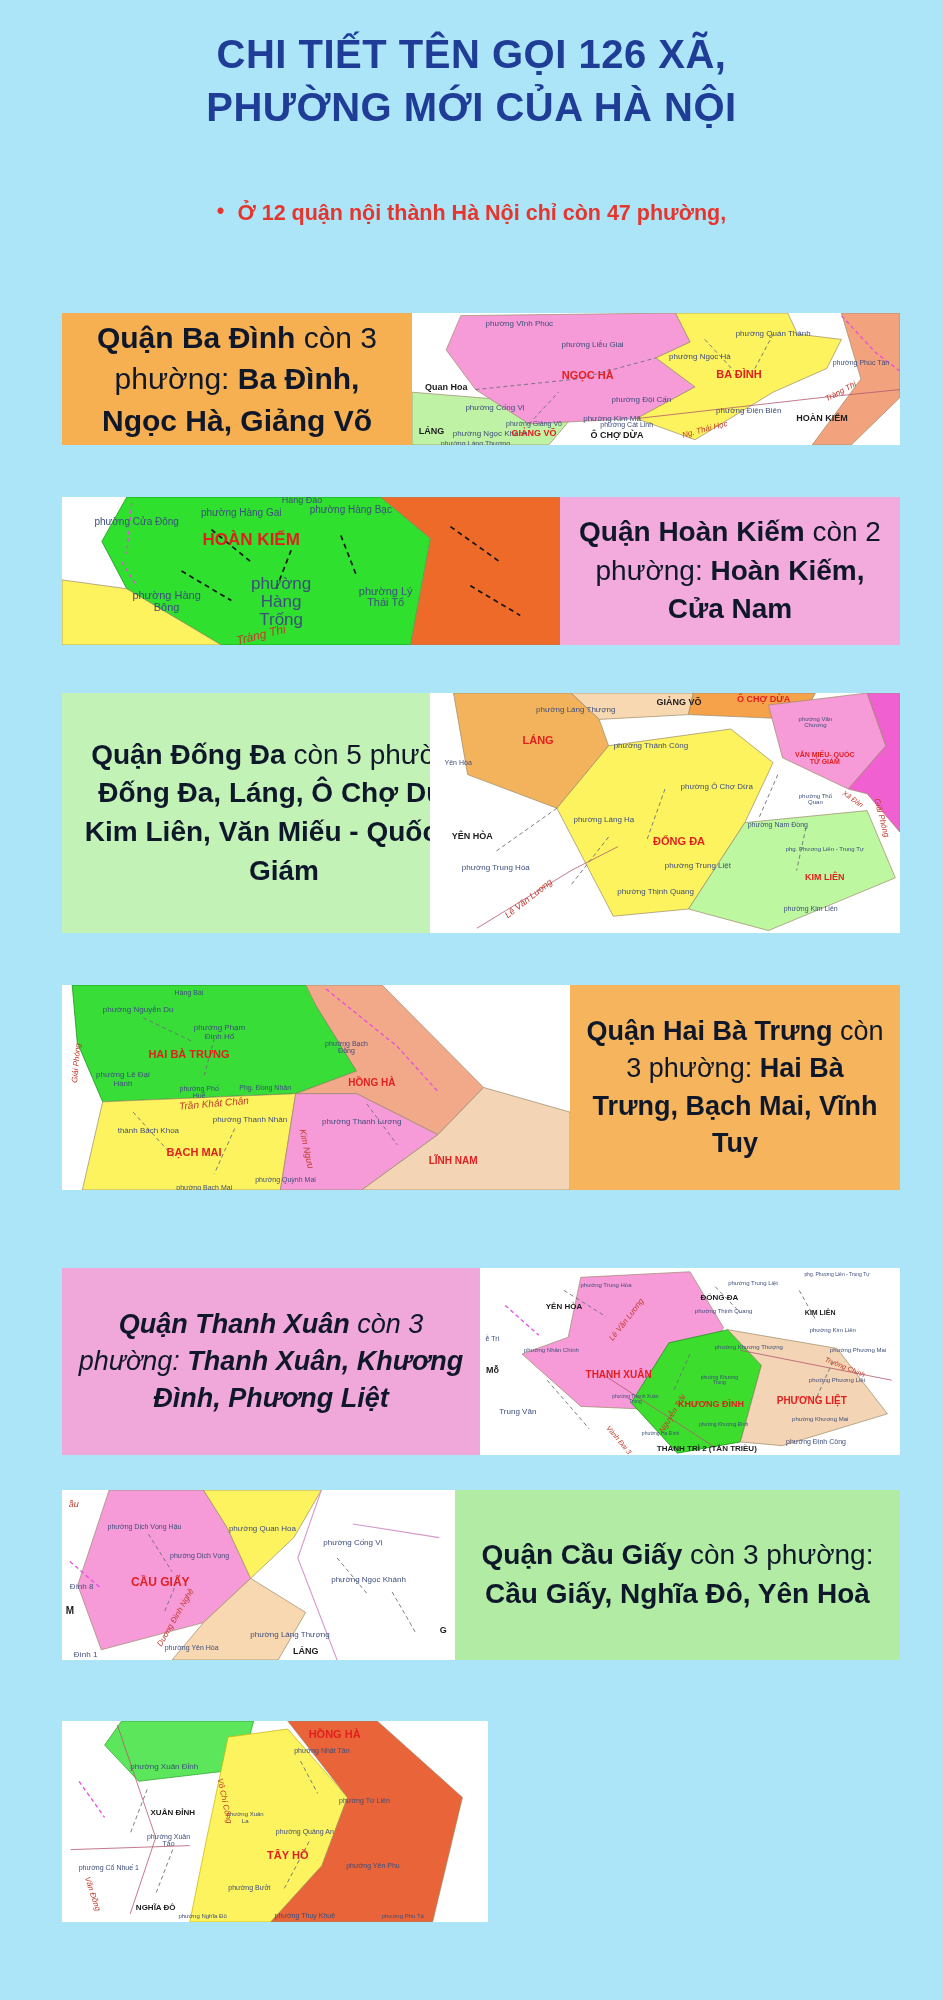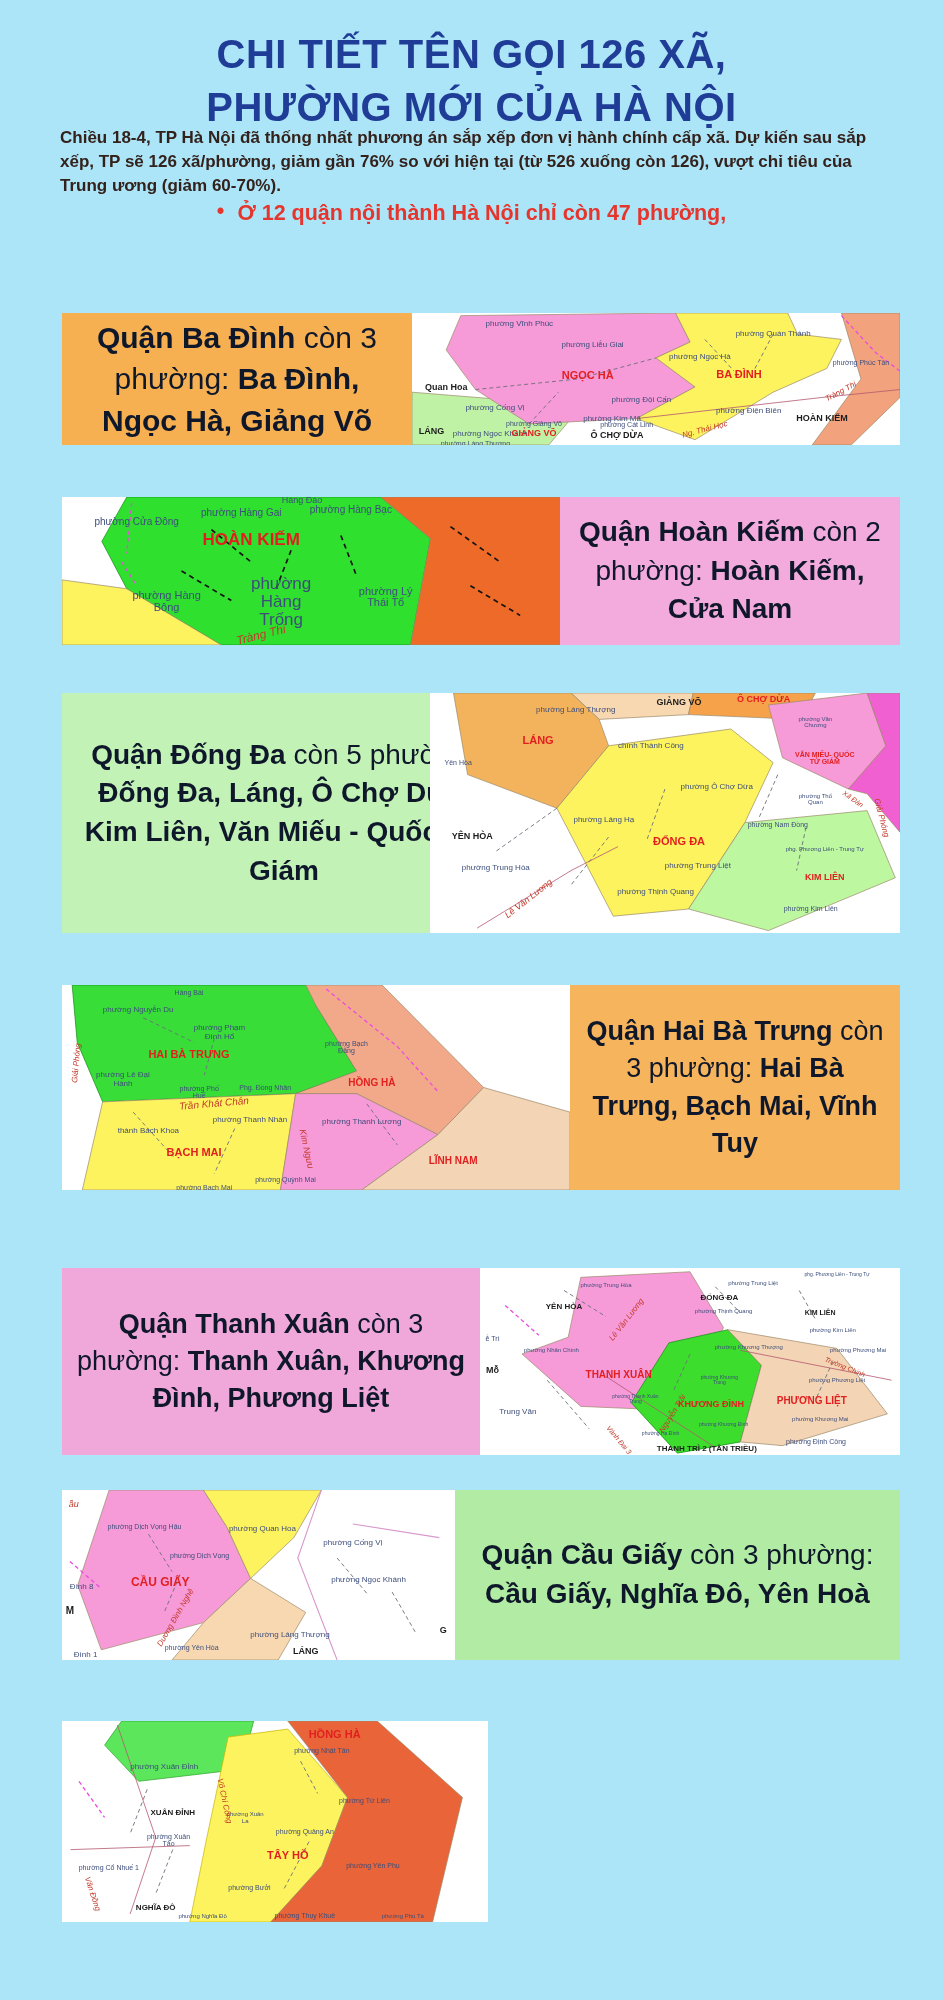--- a/index.html
+++ b/index.html
@@ -37,21 +37,20 @@
 </head>
 <body>
 
 <div class="canvas" style="background-color: rgb(172, 228, 248);">
 
   <div class="title" style="color: rgb(31, 60, 150);">
     <div>CHI TIẾT TÊN GỌI 126 XÃ,</div>
     <div>PHƯỜNG MỚI CỦA HÀ NỘI</div>
   </div>
 
-  <div class="intro" style="color: rgb(51, 34, 28);">Chiều 18-4, TP Hà Nội đã thống nhất phương án sắp xếp đơn vị hành chính cấp xã. Dự kiến sau sắp xếp, TP sẽ 126 xã/phường, giảm gần 76% so với hiện tại (từ 526 xuống còn 126), vượt chỉ tiêu của Trung ương (giảm 60-70%).</div>
 
   <div class="bullet" style="color: rgb(229, 53, 44);">
     <div><span class="dot">•</span><span>Ở 12 quận nội thành Hà Nội chỉ còn 47 phường,</span></div>
   </div>
 
   <div class="row" style="top:313px;height:132px">
     <div class="panel dbox" style="left: 0px; width: 350px; background-color: rgb(246, 176, 82);">
       <div class="dtext fs30"><span class="b">Quận Ba Đình</span><span> còn 3 phường: </span><span class="b">Ba Đình, Ngọc Hà, Giảng Võ</span></div>
     </div>
     <div class="panel map" style="left:350px;width:488px">
@@ -130,21 +129,21 @@
         <polygon points="38,22 64,15 73,29 67,54 55,90 39,93 27,48" fill="#fdf35e"></polygon>
         <polygon points="67,54 93,49 99,77 72,99 55,90" fill="#bdf7a0"></polygon>
         <path class="gdash" d="M27,48 L14,66 M38,60 L30,80 M50,40 L46,62 M74,34 L70,52 M80,56 L78,74"></path>
         <path class="rthin" d="M10,98 L30,74 L40,64"></path>
       </svg>
     <div class="ml w" style="left: 31%; top: 7%;">phường Láng Thượng</div>
         <div class="ml D" style="left: 53%; top: 4%;">GIẢNG VÕ</div>
         <div class="ml R" style="left: 71%; top: 3%; font-size: 9px;">Ô CHỢ DỪA</div>
         <div class="ml R" style="left: 23%; top: 20%; font-size: 11px;">LÁNG</div>
         <div class="ml w" style="left: 6%; top: 29%; font-size: 7px;">Yên Hòa</div>
-        <div class="ml w" style="left: 47%; top: 22%;">chính Thành Công</div>
+        <div class="ml w" style="left: 47%; top: 22%;">phường Thánh Công</div>
         <div class="ml R" style="left: 84%; top: 27%; font-size: 7px; white-space: normal; max-width: 64px; text-align: center;">VĂN MIẾU- QUỐC TỬ GIÁM</div>
         <div class="ml w" style="left: 82%; top: 12%; font-size: 6px; white-space: normal; max-width: 50px; text-align: center;">phường Văn Chương</div>
         <div class="ml w" style="left: 61%; top: 39%;">phường Ô Chợ Dừa</div>
         <div class="ml w" style="left: 82%; top: 44%; font-size: 6px; white-space: normal; max-width: 46px; text-align: center;">phường Thổ Quan</div>
         <div class="ml w" style="left: 37%; top: 53%;">phường Láng Hạ</div>
         <div class="ml D" style="left: 9%; top: 60%;">YÊN HÒA</div>
         <div class="ml w" style="left: 14%; top: 73%;">phường Trung Hòa</div>
         <div class="ml r" style="left: 21%; top: 86%; font-size: 9px; transform: translate(-50%, -50%) rotate(-38deg);">Lê Văn Lương</div>
         <div class="ml R" style="left: 53%; top: 62%; font-size: 11px;">ĐỐNG ĐA</div>
         <div class="ml w" style="left: 57%; top: 72%;">phường Trung Liệt</div>
@@ -189,21 +188,21 @@
         <div class="ml R" style="left: 77%; top: 86%; font-size: 10px;">LĨNH NAM</div>
         <div class="ml w" style="left: 44%; top: 95%; font-size: 7px;">phường Quỳnh Mai</div>
         <div class="ml w" style="left: 28%; top: 99%; font-size: 7px;">phường Bạch Mai</div>
       </div>
     <div class="panel dbox" style="left: 508px; width: 330px; background-color: rgb(246, 180, 92);">
       <div class="dtext fs27"><span class="b">Quận Hai Bà Trưng</span><span> còn 3 phường: </span><span class="b">Hai  Bà Trưng, Bạch Mai, Vĩnh Tuy</span></div>
     </div>
   </div>
 
   <div class="row" style="top:1268px;height:187px">
-    <div class="panel dbox" style="left: 0px; width: 418px; background-color: rgb(240, 168, 218);">
+    <div class="panel dbox" style="left: 0px; width: 418px; background-color: rgb(240, 168, 218); font-style: italic;">
       <div class="dtext fs27"><span class="b">Quận Thanh Xuân</span><span> còn 3 phường: </span><span class="b">Thanh Xuân, Khương Đình, Phương Liệt</span></div>
     </div>
     <div class="panel map" style="left:418px;width:420px">
       <svg viewBox="0 0 100 100" preserveAspectRatio="none">
         <rect width="100" height="100" fill="#ffffff" stroke="none"></rect>
         <polygon points="24,5 50,2 58,32 45,76 24,74 10,46 21,37" fill="#f79ad8"></polygon>
         <polygon points="45,40 59,33 67,52 62,93 47,99 36,72" fill="#3ddd2d" style="stroke:#128a12"></polygon>
         <polygon points="59,33 85,43 97,78 72,95 62,93 67,52" fill="#f3d4b4"></polygon>
         <path class="gdash" d="M20,12 L30,26 M56,10 L62,24 M76,12 L80,28 M84,50 L80,70 M16,60 L26,86 M50,46 L46,66"></path>
         <path class="rthin" d="M62,44 L98,60 M30,58 L56,96"></path>

